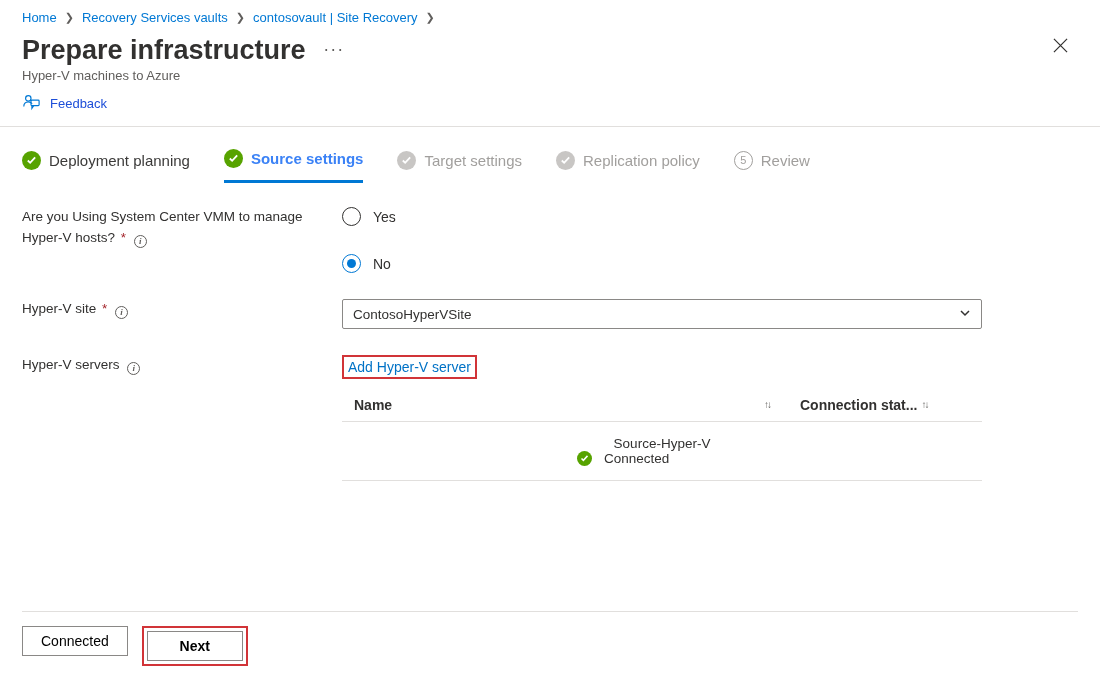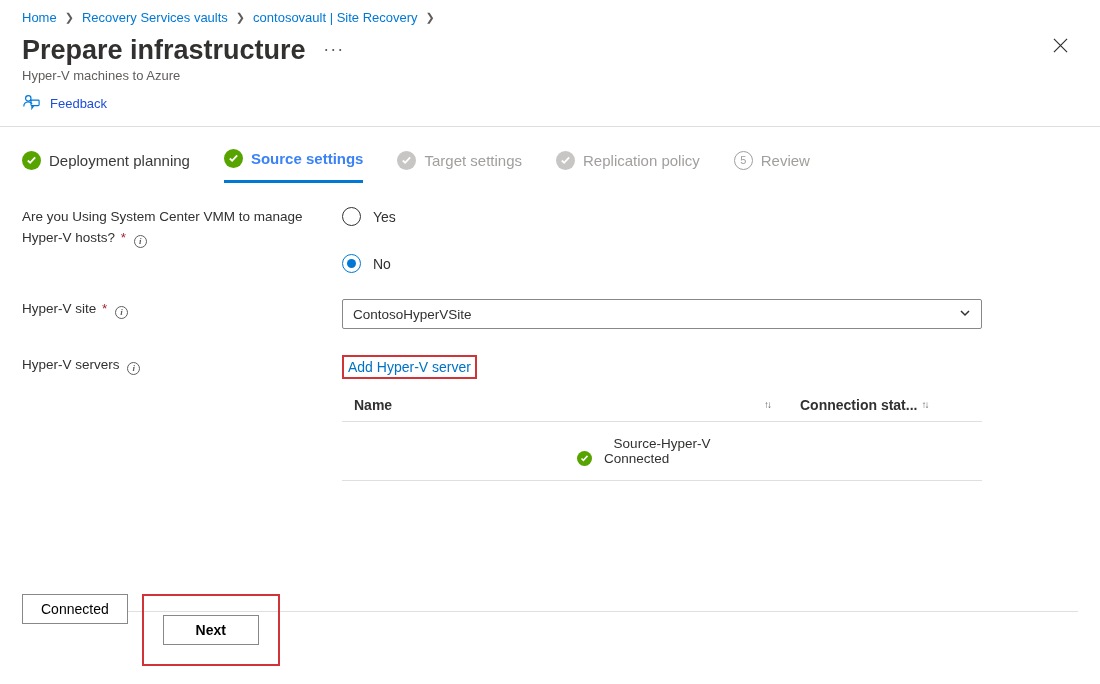--- a/index.html
+++ b/index.html
@@ -283,21 +283,21 @@
       height: 30px;
       border: 1px solid #8a8886;
       background: #fff;
       font-size: 14px;
       cursor: pointer;
       padding: 0 18px;
       font-family: inherit;
     }
     .btn-highlight-wrap {
       border: 2px solid #d13438;
-      padding: 19px;
+      padding: 3px;
       display: inline-flex;
     }
     .btn-highlight-wrap .btn {
       font-weight: 600;
     }
   </style>
 </head>
 <body>
 
 <div class="breadcrumb">

